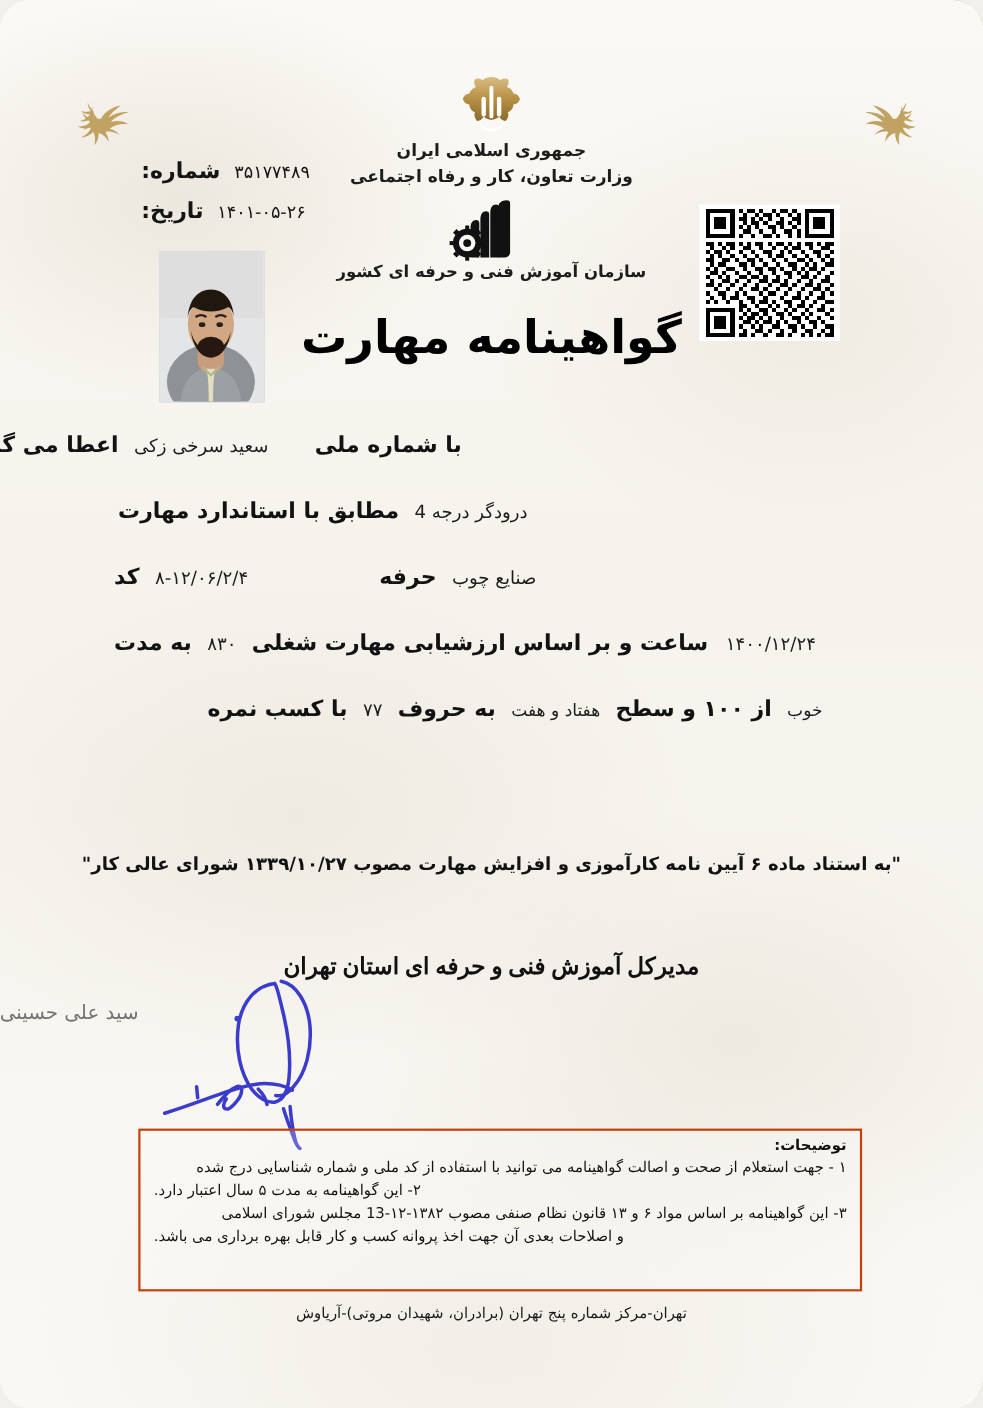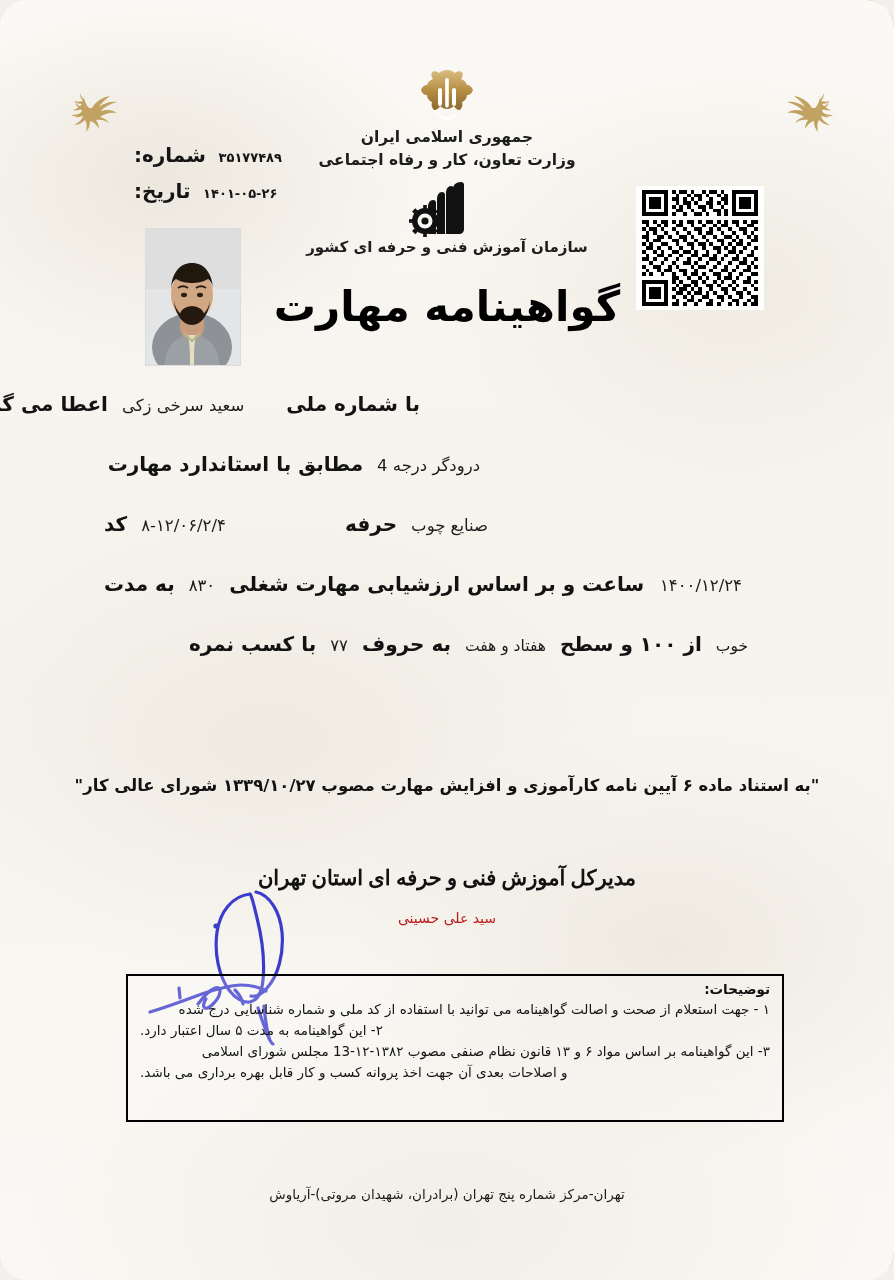--- a/index.html
+++ b/index.html
@@ -106,21 +106,21 @@
     white-space: nowrap;
   }
   .meta-row {
     font-size: 19px;
     font-weight: 700;
     color: #141414;
     margin-bottom: 12px;
     letter-spacing: .3px;
   }
   .meta-row .label { font-size: 20px; }
-  .meta-row .value { font-size: 13px; font-weight: 700; margin-left: 6px; }
+  .meta-row .value { font-size: 16px; font-weight: 400; margin-left: 6px; }
 
   
   .photo {
     position: absolute;
     left: 145px; top: 228px;
     width: 96px; height: 138px;
     background: #e9e9ea;
     border: 1px solid #dcdcdc;
     overflow: hidden;
   }
@@ -205,39 +205,39 @@
     font-size: 21px;
     font-weight: 700;
     color: #111;
     direction: rtl;
     font-family: Liberation Serif, serif;
   }
   .sig-name {
     position: absolute;
     left: 0; right: 0;
     top: 910px;
-    text-align: center;
-    font-size: 14px;
+    text-align: left;
+    font-size: 18px;
     font-weight: 400;
-    color: #b91c1c;
+    color: #737373;
     direction: rtl;
   }
   .signature {
     position: absolute;
     left: 138px; top: 880px;
     width: 230px; height: 170px;
     pointer-events: none;
   }
 
   
   .notes {
     position: absolute;
-    left: 126px; top: 974px;
+    left: 126px; top: 1026px;
     width: 658px; height: 148px;
-    border: 2px solid #000000;
+    border: 2px solid #c2410c;
     background: rgba(255,255,255,.22);
     direction: rtl;
     padding: 5px 12px 0 12px;
   }
   .notes-title {
     font-size: 13.5px;
     font-weight: 700;
     color: #111;
     text-align: right;
     margin-bottom: 2px;

